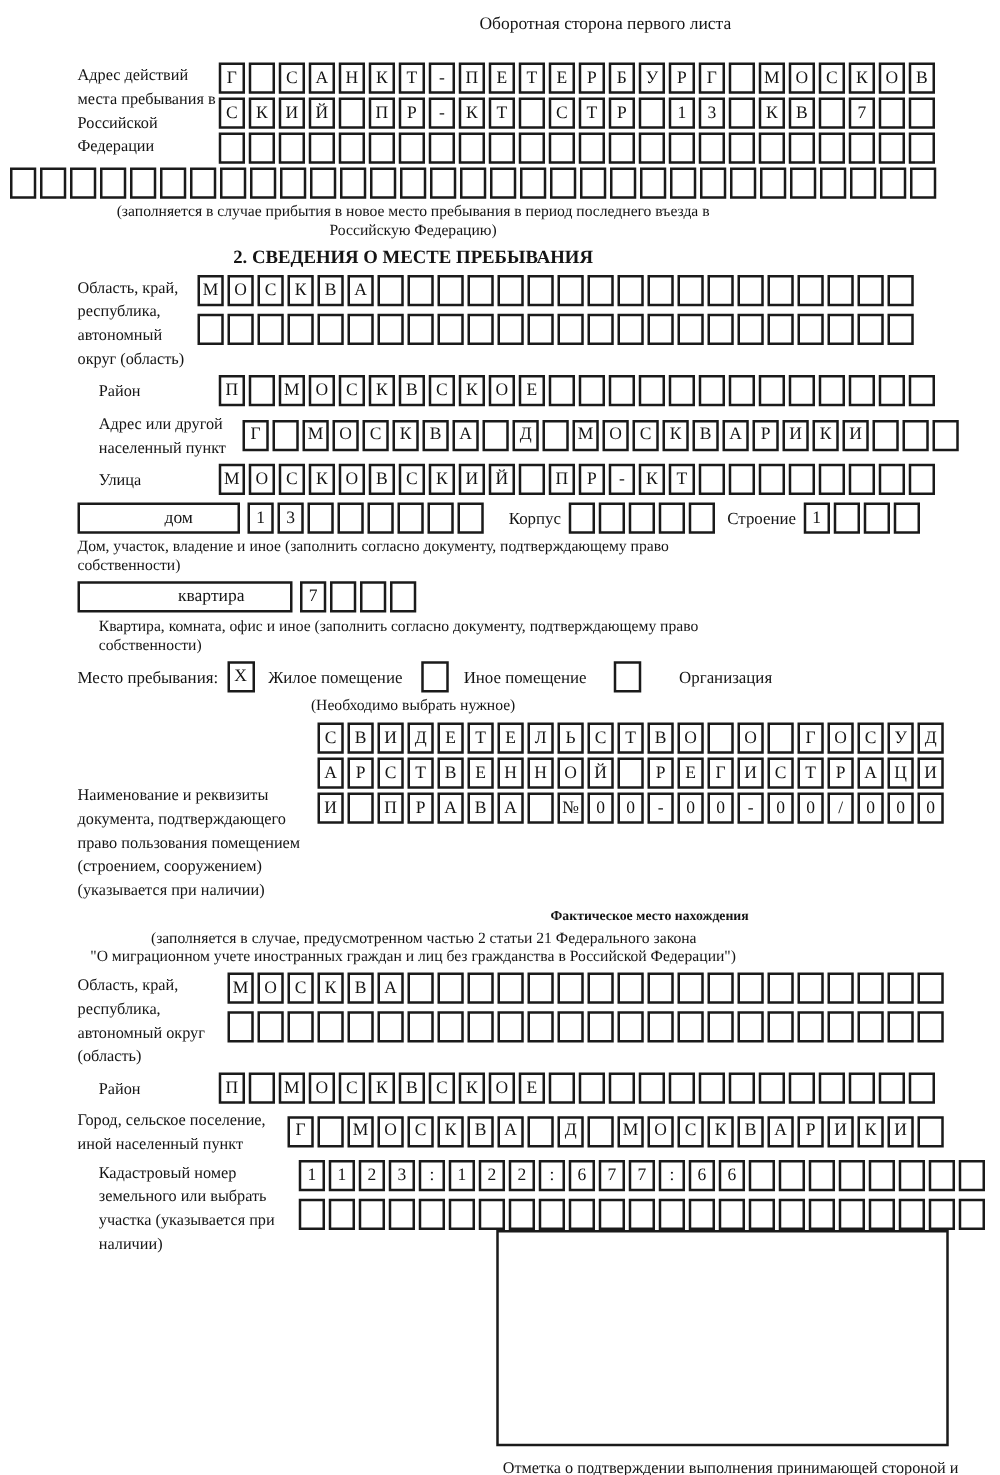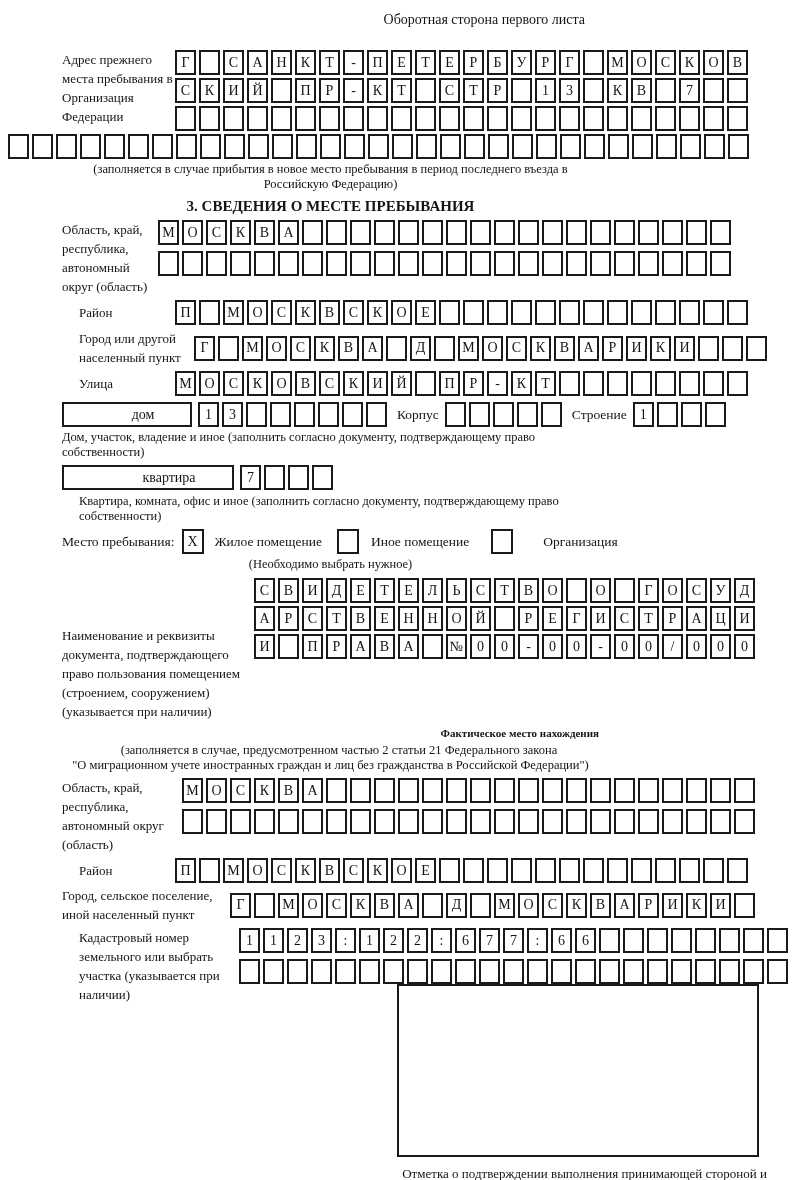--- a/index.html
+++ b/index.html
@@ -59,21 +59,21 @@
   .stamp-caption { width:375px; margin-top:8px; text-align:center; font-size:13px; line-height:17px; }
 </style>
 </head>
 <body>
 
 <div class="page">
 
   <div class="header-note">Оборотная сторона первого листа</div>
 
   <div class="flex">
-    <div class="label lw113">Адрес прежнего места пребывания в Организация Федерации</div>
+    <div class="label lw113">Адрес действий места пребывания в Российской Федерации</div>
     <div class="rows">
       <div class="cells">
           <span class="cell">Г</span>
           <span class="cell"></span>
           <span class="cell">С</span>
           <span class="cell">А</span>
           <span class="cell">Н</span>
           <span class="cell">К</span>
           <span class="cell">Т</span>
           <span class="cell">-</span>
@@ -176,21 +176,21 @@
       <span class="cell"></span>
       <span class="cell"></span>
       <span class="cell"></span>
       <span class="cell"></span>
       <span class="cell"></span>
       <span class="cell"></span>
       <span class="cell"></span>
     </div>
   <div class="caption center mt3">(заполняется в случае прибытия в новое место пребывания в период последнего въезда в Российскую Федерацию)</div>
 
-  <div class="section-title">3. СВЕДЕНИЯ О МЕСТЕ ПРЕБЫВАНИЯ</div>
+  <div class="section-title">2. СВЕДЕНИЯ О МЕСТЕ ПРЕБЫВАНИЯ</div>
 
   <div class="flex mt5">
     <div class="label lw96">Область, край, республика, автономный округ (область)</div>
     <div class="rows g6">
       <div class="cells">
           <span class="cell">М</span>
           <span class="cell">О</span>
           <span class="cell">С</span>
           <span class="cell">К</span>
           <span class="cell">В</span>
@@ -267,21 +267,21 @@
         <span class="cell"></span>
         <span class="cell"></span>
         <span class="cell"></span>
         <span class="cell"></span>
         <span class="cell"></span>
         <span class="cell"></span>
       </div>
   </div>
 
   <div class="flex vcenter mt4">
-    <div class="label lw115">Город или другой населенный пункт</div>
+    <div class="label lw115">Адрес или другой населенный пункт</div>
     <div class="cells">
         <span class="cell">Г</span>
         <span class="cell"></span>
         <span class="cell">М</span>
         <span class="cell">О</span>
         <span class="cell">С</span>
         <span class="cell">К</span>
         <span class="cell">В</span>
         <span class="cell">А</span>
         <span class="cell"></span>
@@ -338,21 +338,21 @@
     <div class="cells" style="margin-left:6px">
         <span class="cell">1</span>
         <span class="cell">3</span>
         <span class="cell"></span>
         <span class="cell"></span>
         <span class="cell"></span>
         <span class="cell"></span>
         <span class="cell"></span>
         <span class="cell"></span>
       </div>
-    <div class="inline-lbl" style="margin-left:10px">Корпус</div>
+    <div class="inline-lbl" style="margin-left:20px">Корпус</div>
     <div class="cells" style="margin-left:6px">
         <span class="cell"></span>
         <span class="cell"></span>
         <span class="cell"></span>
         <span class="cell"></span>
         <span class="cell"></span>
       </div>
     <div class="inline-lbl" style="margin-left:10px">Строение</div>
     <div class="cells" style="margin-left:6px">
         <span class="cell">1</span>

